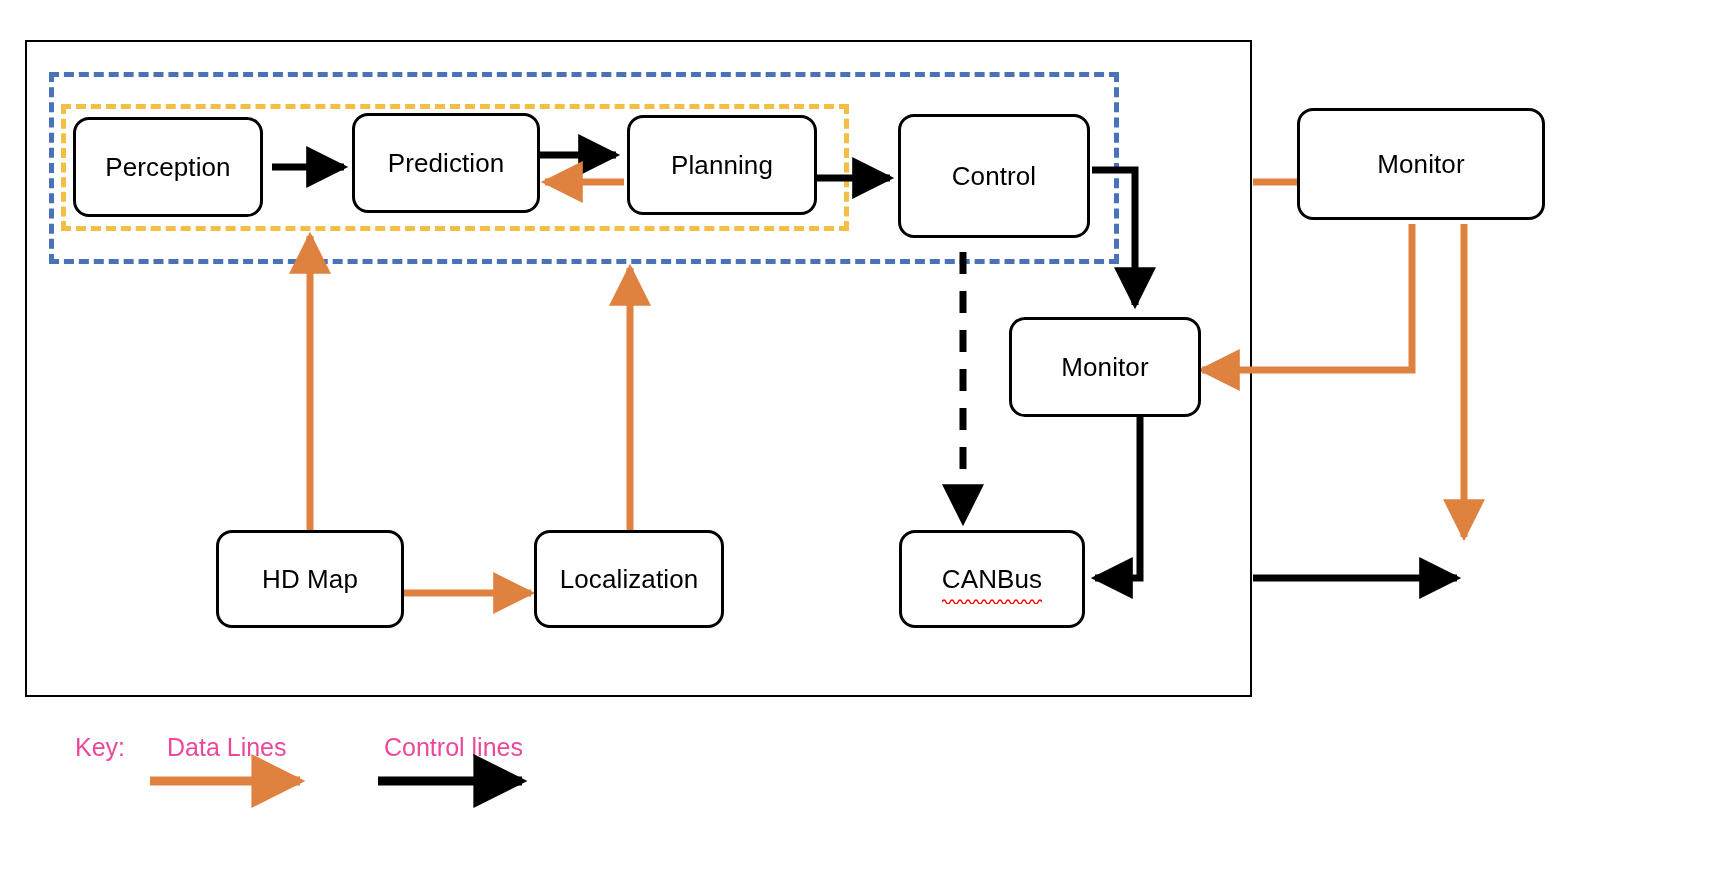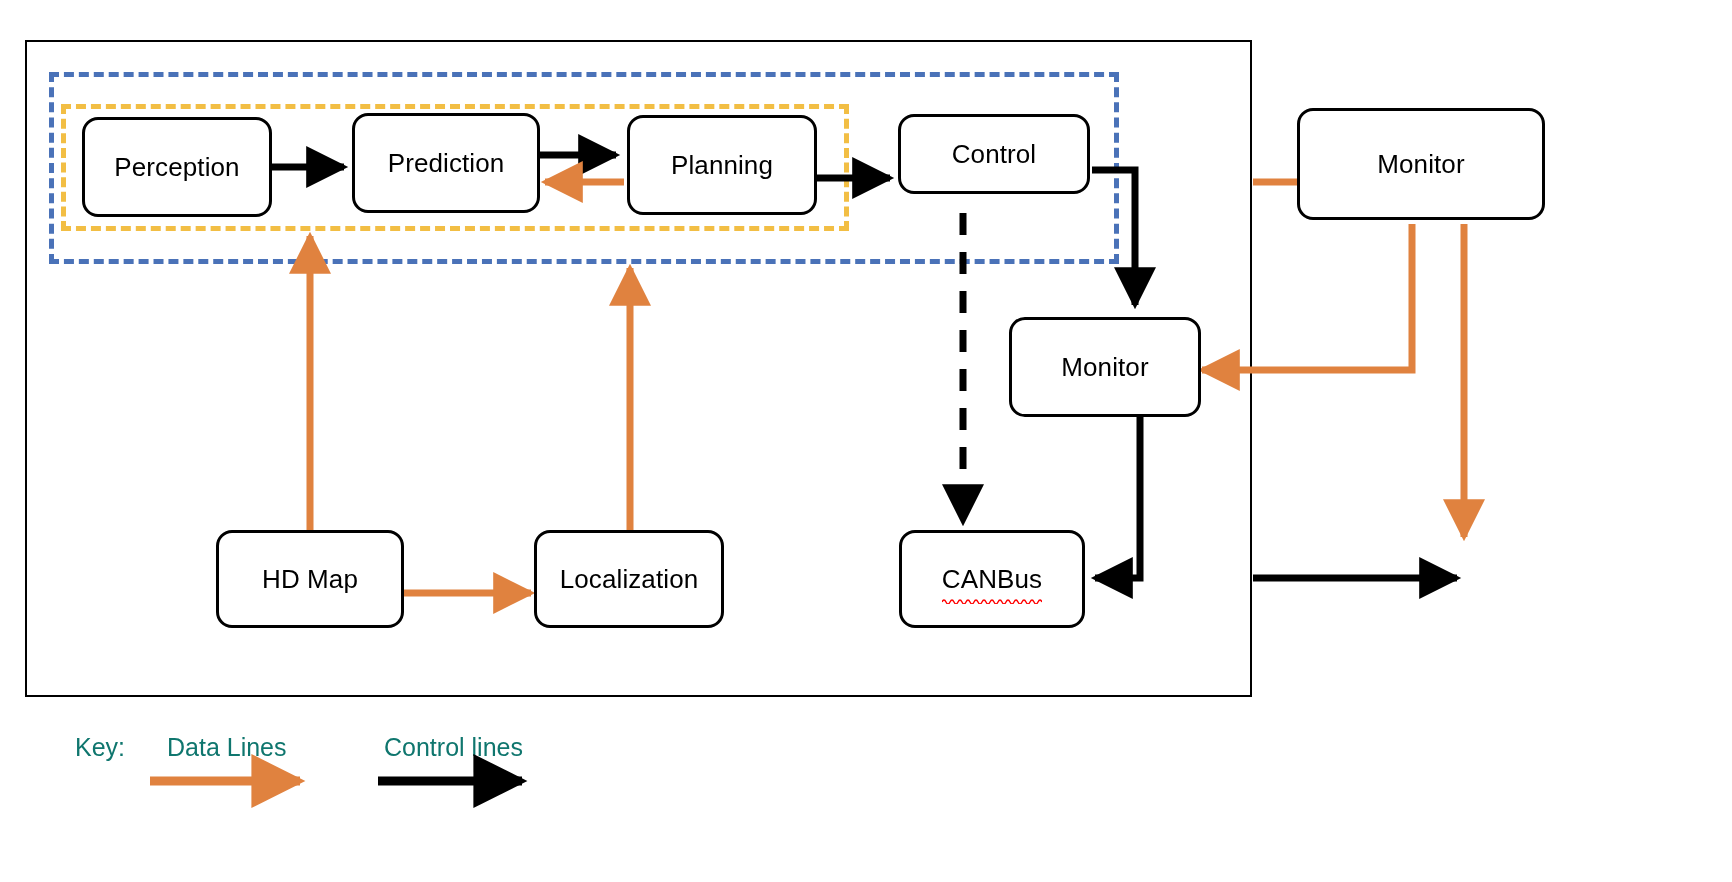--- a/index.html
+++ b/index.html
@@ -21,21 +21,21 @@
   
   .frame-outer{position:absolute;box-sizing:border-box;border:2.5px solid #000;
                background:transparent;}
   .frame-blue{position:absolute;box-sizing:border-box;
               border:5px dashed #4A72B8;background:transparent;}
   .frame-amber{position:absolute;box-sizing:border-box;
                border:5px dashed #F2BE44;background:transparent;}
 
   
   .legend{position:absolute;}
-  .legend-label{position:absolute;font-size:25px;color:#0f766e;white-space:nowrap;}
+  .legend-label{position:absolute;font-size:25px;color:#ec4899;white-space:nowrap;}
 
   
   .squiggle{position:absolute;left:0;right:0;bottom:-9px;height:6px;}
 </style>
 </head>
 <body>
 
 <div id="stage">
 
   <div class="frame-outer" style="left:25px;top:40px;width:1227px;height:657px;"></div>
@@ -69,33 +69,33 @@
       <path d="M624,182 L545,182"></path>
       <path d="M310,532 L310,236"></path>
       <path d="M630,532 L630,268"></path>
       <path d="M402,593 L531,593"></path>
       <path d="M1253,182 L1457,182"></path>
       <path d="M1412,224 L1412,370 L1202,370"></path>
       <path d="M1464,224 L1464,537"></path>
     </g>
   </svg>
 
-  <div class="node" style="left:82px;top:117px;width:190px;height:100px;">
+  <div class="node" style="left:73px;top:117px;width:190px;height:100px;">
     <span>Perception</span>
   </div>
 
   <div class="node" style="left:352px;top:113px;width:188px;height:100px;">
     <span>Prediction</span>
   </div>
 
   <div class="node" style="left:627px;top:115px;width:190px;height:100px;">
     <span>Planning</span>
   </div>
 
-  <div class="node" style="left:898px;top:114px;width:192px;height:80px;">
+  <div class="node" style="left:898px;top:114px;width:192px;height:124px;">
     <span>Control</span>
   </div>
 
   <div class="node" style="left:216px;top:530px;width:188px;height:98px;align-items:center;">
     <span>HD Map</span>
   </div>
 
   <div class="node" style="left:899px;top:530px;width:186px;height:98px;">
     <span style="position:relative;">
       <span>CANBus</span>

